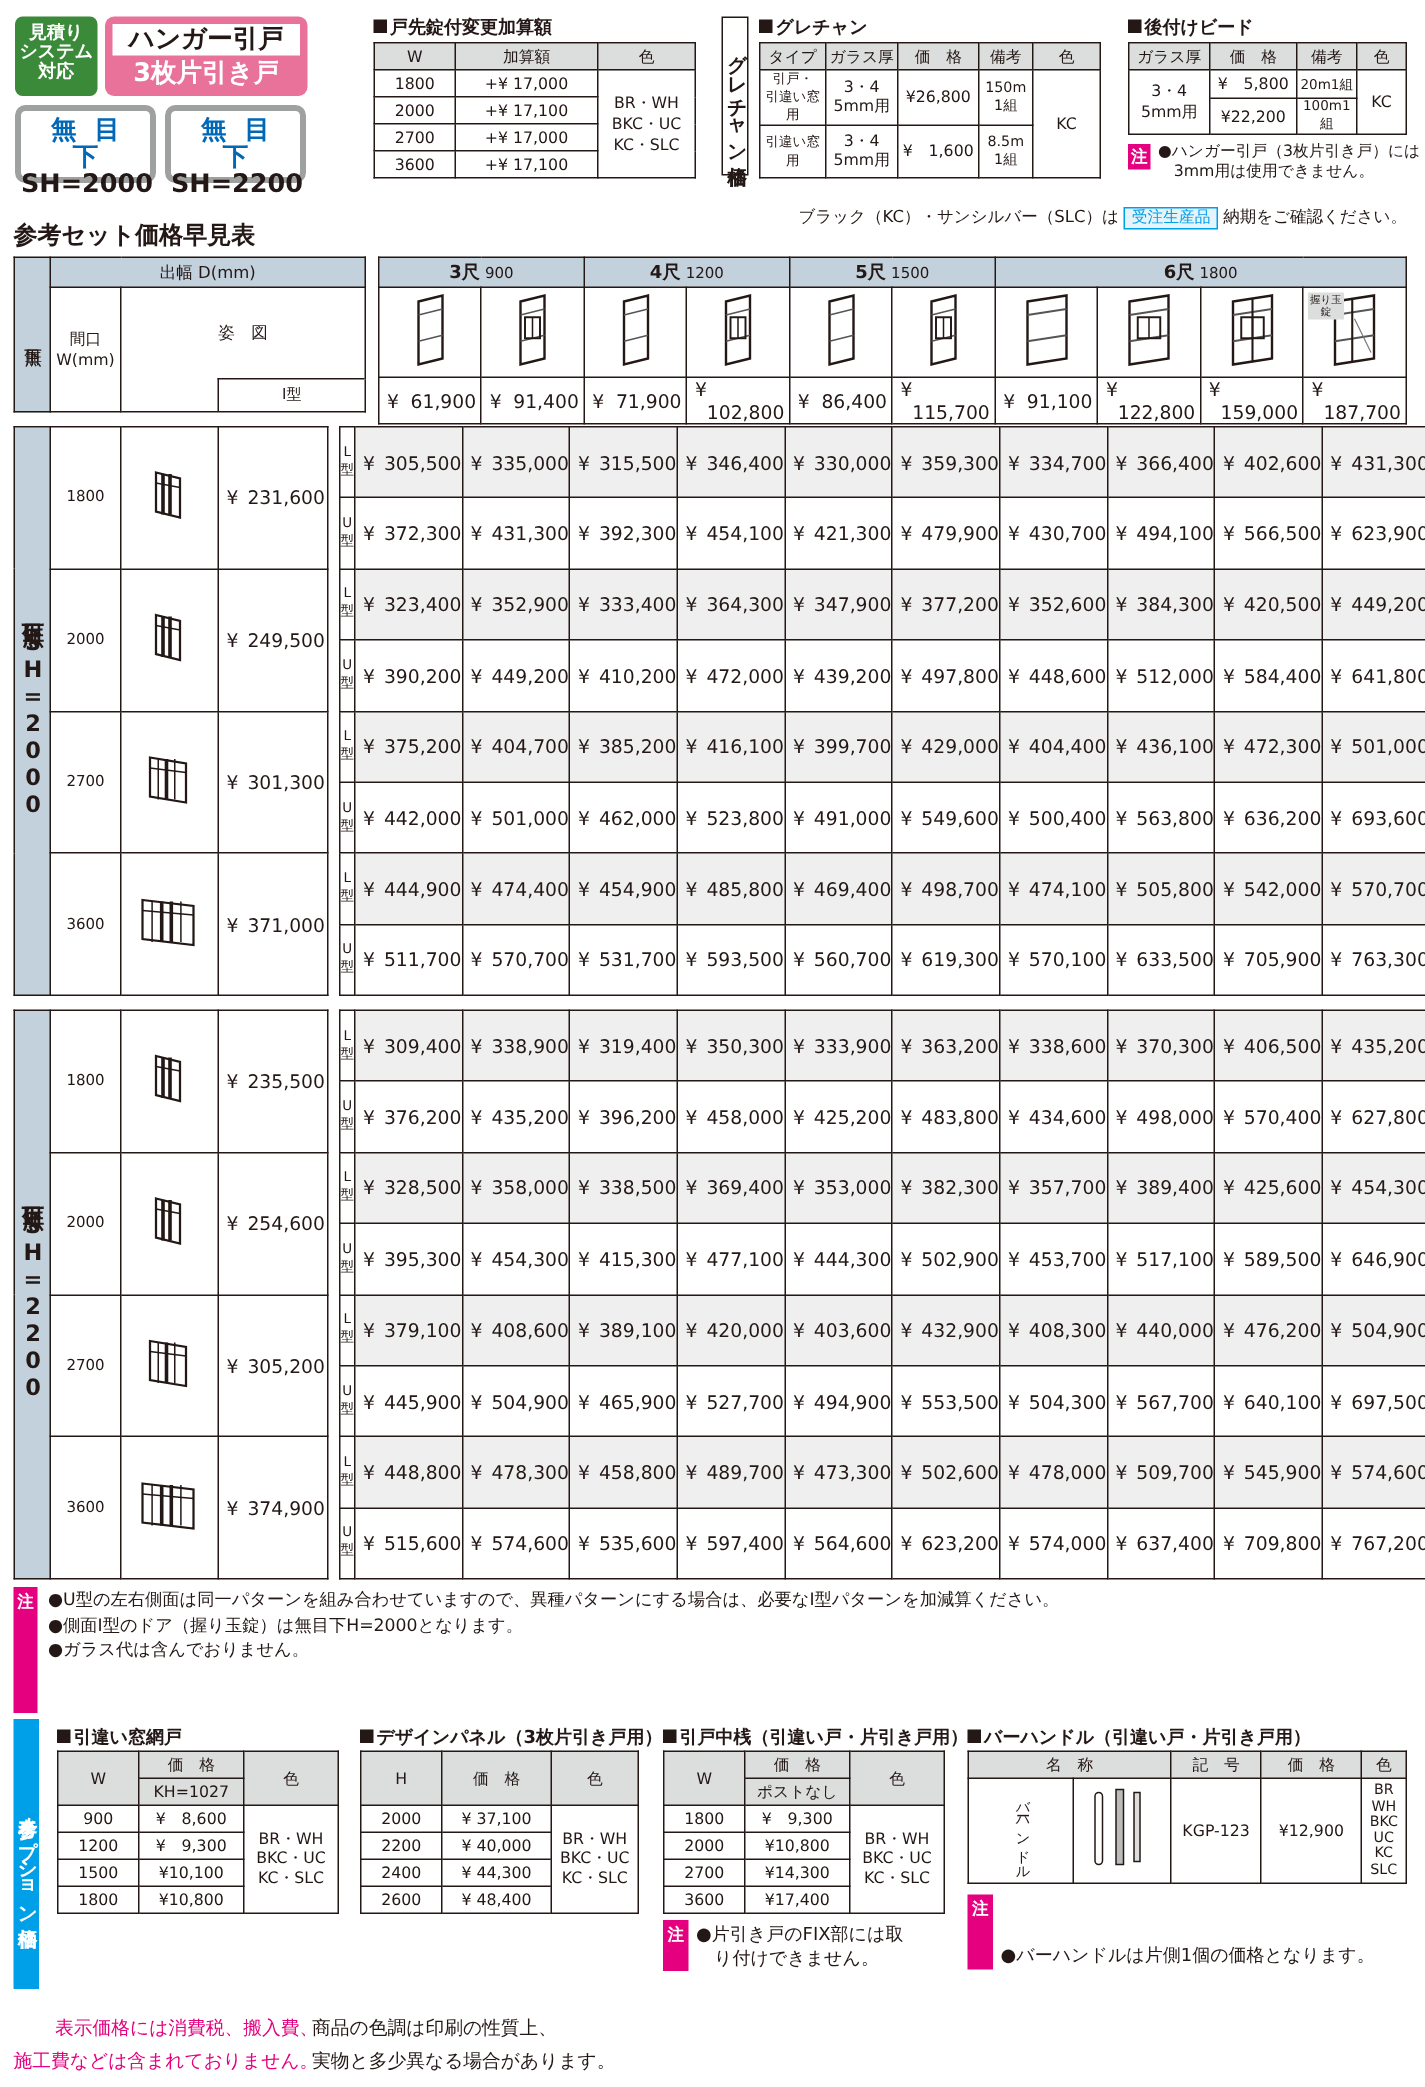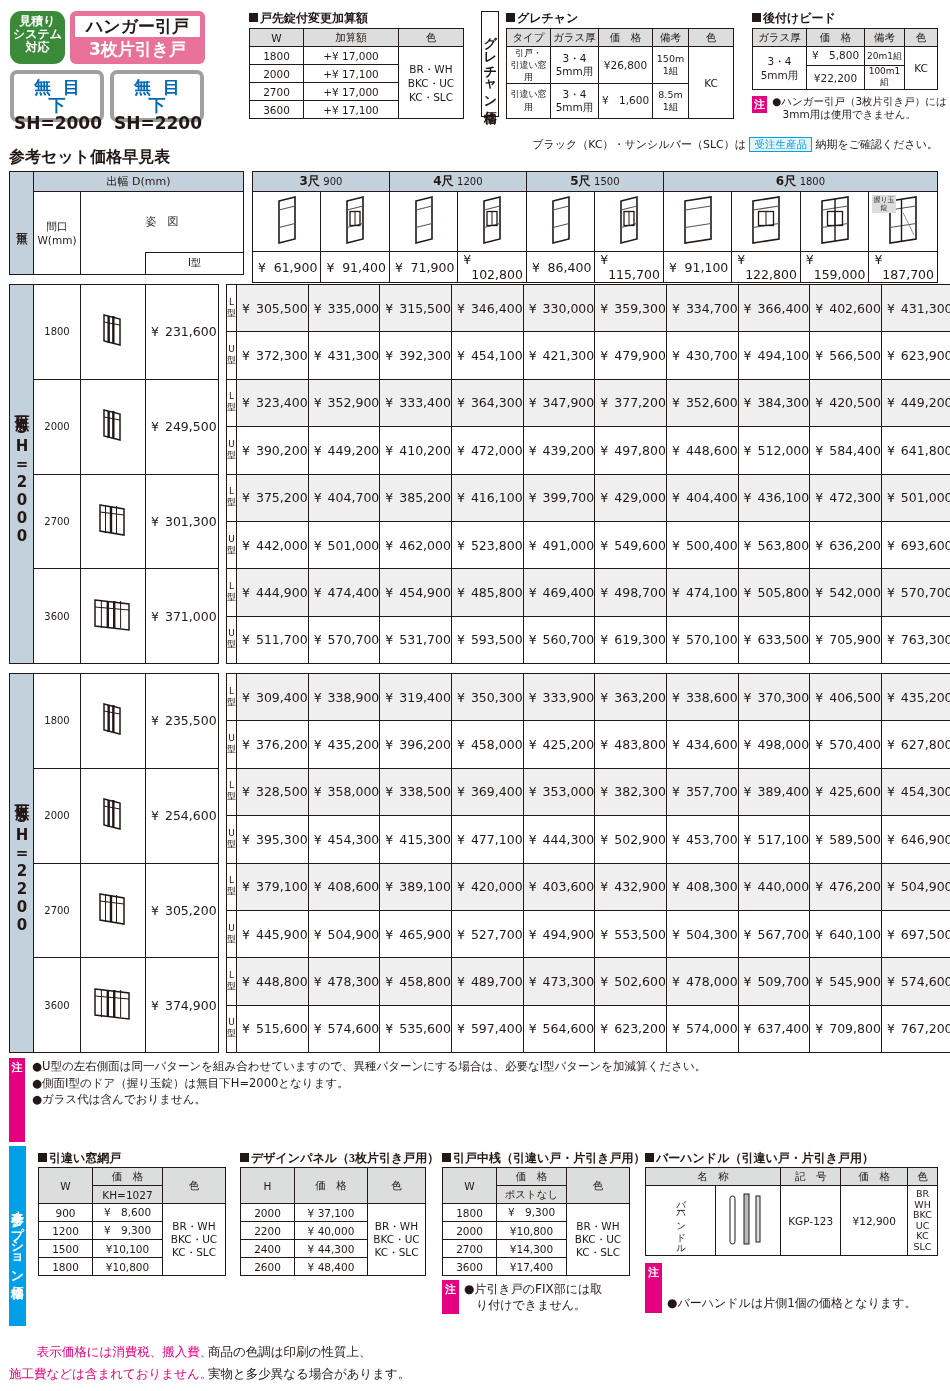--- a/index.html
+++ b/index.html
@@ -2,21 +2,21 @@
 <html><head>
 <meta charset="utf-8">
 <style>
 *{box-sizing:border-box;margin:0;padding:0;}
 body{width:950px;height:1391px;background:#fff;font-family:"DejaVu Sans","Liberation Sans",sans-serif;color:#231815;position:relative;overflow:hidden;font-size:11px;}
 .abs{position:absolute;}
 table{border-collapse:collapse;}
 td,th{border:1px solid #231815;text-align:center;vertical-align:middle;font-weight:normal;}
 .hd{background:#dcdddd;}
 .bluehd{background:#c3d1dc;}
-.sqh{font-weight:bold;font-size:12px;white-space:nowrap;font-family:Liberation Serif, serif;}
+.sqh{font-weight:bold;font-size:12px;white-space:nowrap;}
 .sqh:before{content:"";display:inline-block;width:9px;height:9px;background:#231815;margin-right:2px;vertical-align:0;}
 
 .badge-green{background:#3b8a3a;color:#fff;font-weight:bold;border-radius:5px;font-size:12px;line-height:13px;text-align:center;padding-top:4px;}
 .badge-pink{background:#e8729a;border-radius:6px;}
 .badge-pink .top{background:#fff;color:#231815;font-weight:bold;font-size:17px;text-align:center;margin:5px 5px 0 5px;height:21px;line-height:21px;}
 .badge-pink .bot{color:#fff;font-weight:bold;font-size:17px;text-align:center;line-height:24px;}
 .badge-gray{border:4px solid #9fa0a0;border-radius:7px;background:#fff;text-align:center;}
 .badge-gray .a{color:#0068b7;font-weight:bold;font-size:17px;letter-spacing:12px;line-height:18px;padding-left:12px;}
 .badge-gray .b{color:#231815;font-weight:bold;font-size:17px;line-height:18px;}
 
@@ -27,21 +27,21 @@
 .pc .y{margin-right:6px;}
 .lt{font-size:9px;width:26px;}
 .gray{background:#efefef;}
 .vert{writing-mode:vertical-rl;text-orientation:upright;font-weight:bold;font-size:15px;letter-spacing:0;}
 .door{display:inline-block;}
 .opt-side{background:#00a0e9;color:#fff;font-weight:bold;writing-mode:vertical-rl;text-orientation:upright;font-size:13px;}
 </style>
 </head>
 <body>
 
-<div class="abs badge-green" style="left:10px;top:11px;width:55px;height:53px;white-space:pre-line;border-radius:11px;">見積り
+<div class="abs badge-green" style="left:10px;top:11px;width:55px;height:53px;white-space:pre-line;">見積り
 システム
 対応</div>
 <div class="abs badge-pink" style="left:70px;top:11px;width:135px;height:53px;">
   <div class="top">ハンガー引戸</div>
   <div class="bot">3枚片引き戸</div>
 </div>
 <div class="abs badge-gray" style="left:10px;top:70px;width:94px;height:52px;padding-top:4px;">
   <div class="a">無目下</div>
   <div class="b">SH=2000</div>
 </div>

